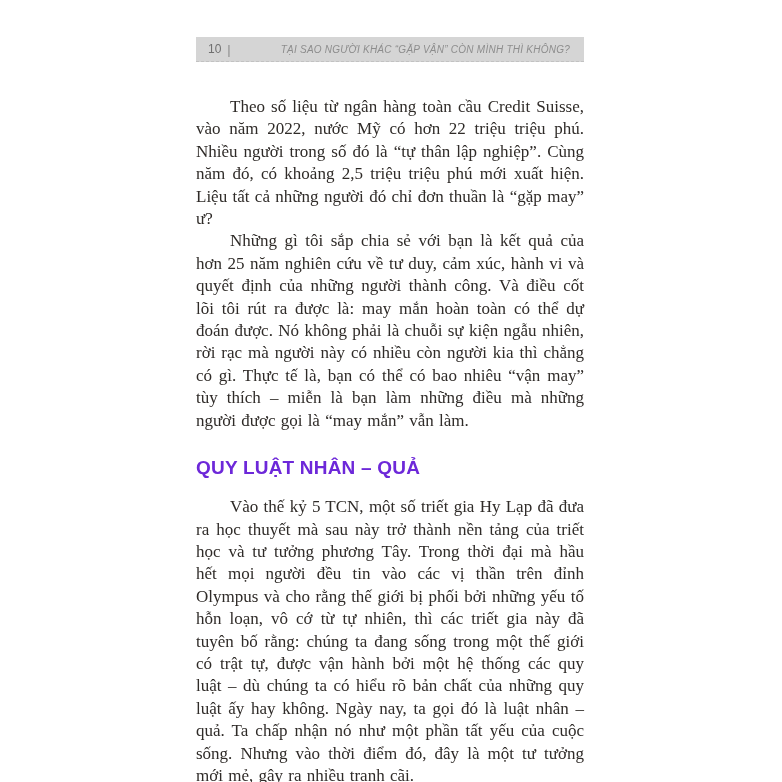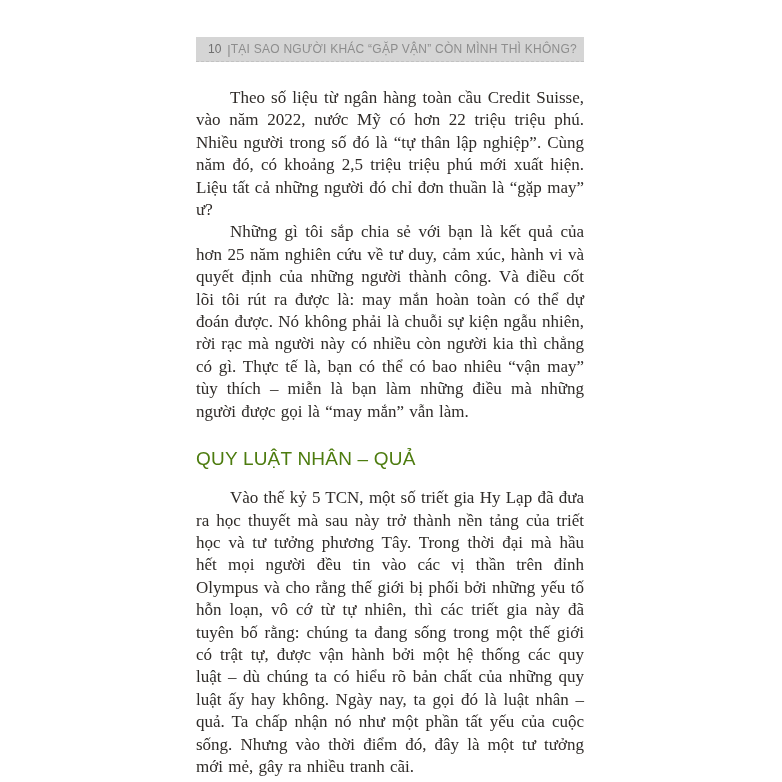--- a/index.html
+++ b/index.html
@@ -37,48 +37,49 @@
     font-family: "Liberation Sans", sans-serif;
     font-size: 12px;
     color: #6f6f6f;
   }
   .pagenum-group .sep {
     color: #8a8a8a;
     font-size: 13px;
   }
   .running-title {
     font-family: "Liberation Sans", sans-serif;
-    font-size: 12px;
+    font-size: 10px;
     letter-spacing: 0.25px;
     color: #8d8d8d;
     white-space: nowrap;
+    font-style: italic;
   }
   
   .body-para {
     font-family: "Liberation Serif", "DejaVu Serif", serif;
     font-size: 17px;
     line-height: 22.4px;
     color: #2f2b28;
     text-align: justify;
     text-indent: 34px;
     margin: 0;
     word-spacing: 1px;
   }
   .body-para.first {
-    margin-top: 25px;
+    margin-top: 34px;
   }
   .body-para + .body-para {
   }
   
   .section-heading {
     font-family: "Liberation Sans", sans-serif;
-    font-weight: normal;
+    font-weight: bold;
     font-size: 19px;
     letter-spacing: 0.2px;
-    color: #4d7c0f;
+    color: #6d28d9;
     margin: 25px 0 17px 0;
   }
 </style>
 </head>
 <body>
 
 <div class="page-content">
 
   <div class="running-header">
     <span class="pagenum-group">

